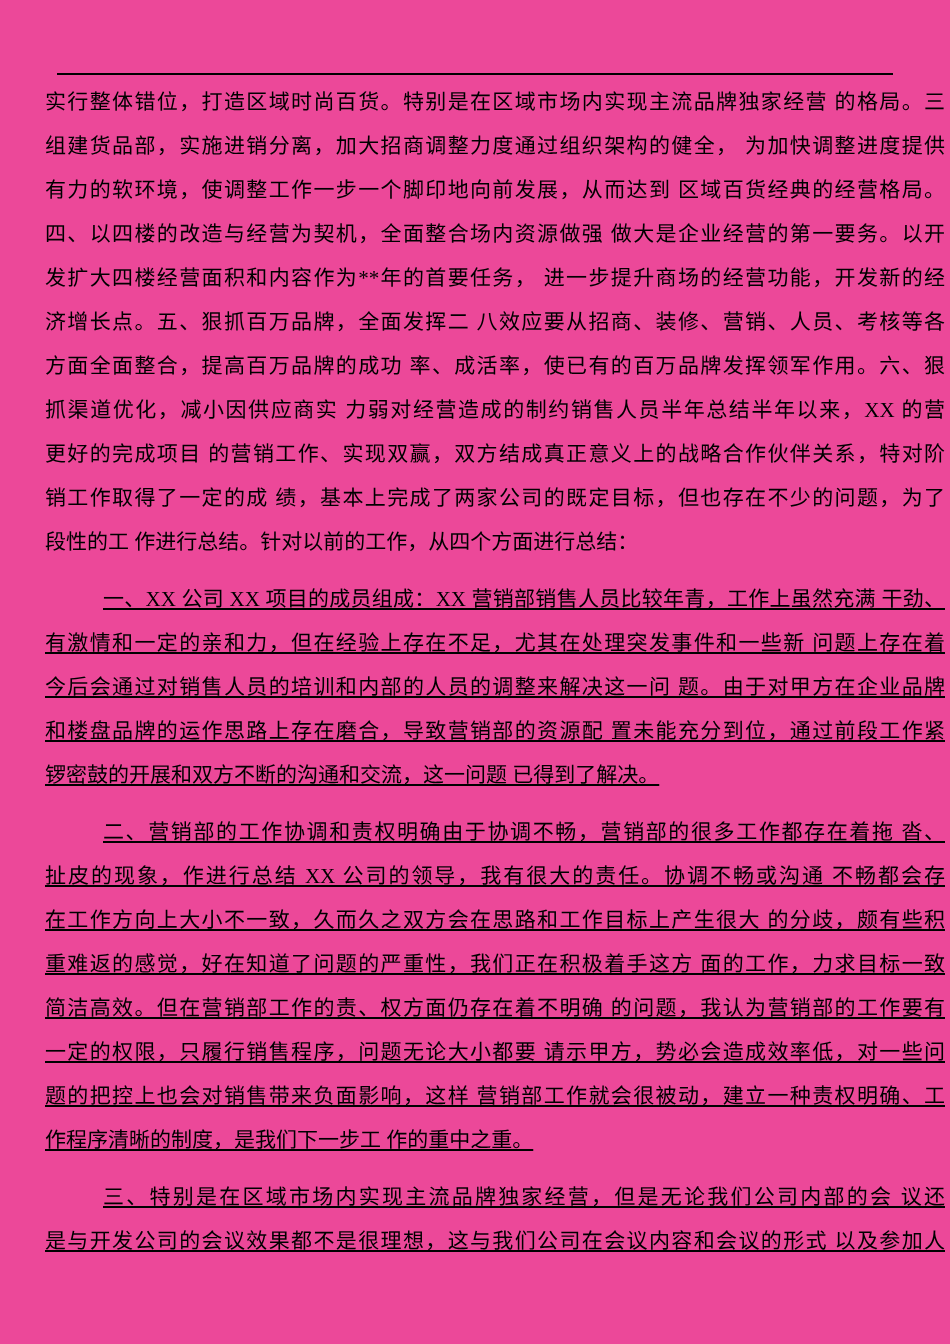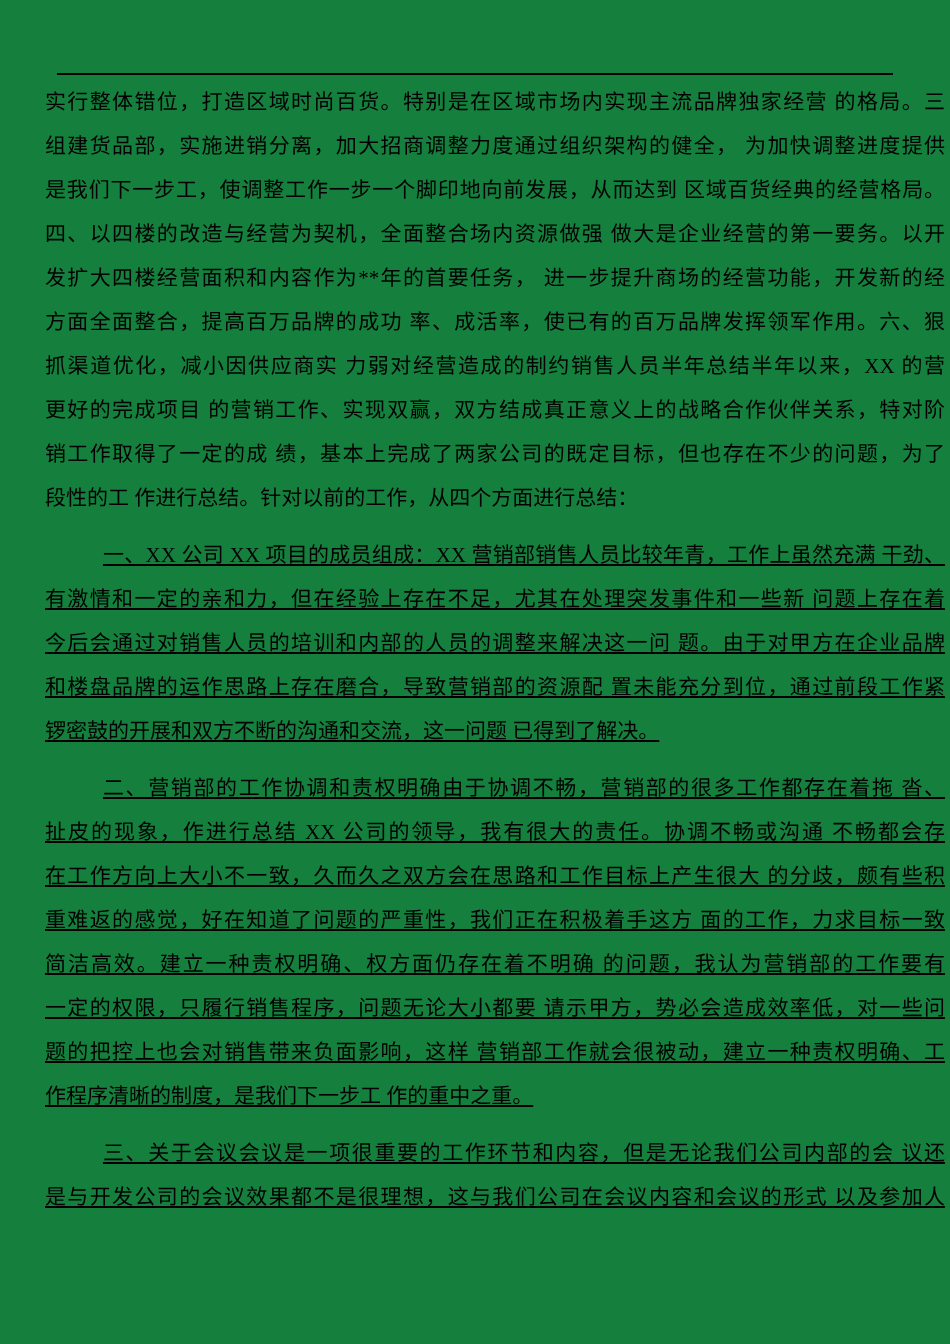--- a/index.html
+++ b/index.html
@@ -4,21 +4,21 @@
 <style>
   html, body {
     margin: 0;
     padding: 0;
     background: #ffffff;
   }
   .page {
     position: relative;
     width: 950px;
     height: 1344px;
-    background: #15803d;
+    background: #ec4899;
     overflow: hidden;
   }
   .rule {
     position: absolute;
     left: 57px;
     top: 73px;
     width: 836px;
     height: 2px;
     background: #000000;
   }
@@ -58,44 +58,45 @@
 </style>
 </head>
 <body>
 
 <div class="page">
   <div class="rule"></div>
   <div class="content" id="doc-body">
       <div class="paragraph">
         <div class="line">实行整体错位，打造区域时尚百货。特别是在区域市场内实现主流品牌独家经营 的格局。三</div>
         <div class="line">组建货品部，实施进销分离，加大招商调整力度通过组织架构的健全， 为加快调整进度提供</div>
-        <div class="line">是我们下一步工，使调整工作一步一个脚印地向前发展，从而达到 区域百货经典的经营格局。</div>
+        <div class="line">有力的软环境，使调整工作一步一个脚印地向前发展，从而达到 区域百货经典的经营格局。</div>
         <div class="line">四、以四楼的改造与经营为契机，全面整合场内资源做强 做大是企业经营的第一要务。以开</div>
         <div class="line">发扩大四楼经营面积和内容作为**年的首要任务， 进一步提升商场的经营功能，开发新的经</div>
+        <div class="line">济增长点。五、狠抓百万品牌，全面发挥二 八效应要从招商、装修、营销、人员、考核等各</div>
         <div class="line">方面全面整合，提高百万品牌的成功 率、成活率，使已有的百万品牌发挥领军作用。六、狠</div>
         <div class="line">抓渠道优化，减小因供应商实 力弱对经营造成的制约销售人员半年总结半年以来，XX 的营</div>
         <div class="line">更好的完成项目 的营销工作、实现双赢，双方结成真正意义上的战略合作伙伴关系，特对阶</div>
         <div class="line">销工作取得了一定的成 绩，基本上完成了两家公司的既定目标，但也存在不少的问题，为了</div>
         <div class="line para-end">段性的工 作进行总结。针对以前的工作，从四个方面进行总结：</div>
       </div>
       <div class="paragraph">
         <div class="line indent">一、XX 公司 XX 项目的成员组成：XX 营销部销售人员比较年青，工作上虽然充满 干劲、</div>
         <div class="line">有激情和一定的亲和力，但在经验上存在不足，尤其在处理突发事件和一些新 问题上存在着</div>
         <div class="line">今后会通过对销售人员的培训和内部的人员的调整来解决这一问 题。由于对甲方在企业品牌</div>
         <div class="line">和楼盘品牌的运作思路上存在磨合，导致营销部的资源配 置未能充分到位，通过前段工作紧</div>
         <div class="line para-end">锣密鼓的开展和双方不断的沟通和交流，这一问题 已得到了解决。</div>
       </div>
       <div class="paragraph">
         <div class="line indent">二、营销部的工作协调和责权明确由于协调不畅，营销部的很多工作都存在着拖 沓、</div>
         <div class="line">扯皮的现象，作进行总结 XX 公司的领导，我有很大的责任。协调不畅或沟通 不畅都会存</div>
         <div class="line">在工作方向上大小不一致，久而久之双方会在思路和工作目标上产生很大 的分歧，颇有些积</div>
         <div class="line">重难返的感觉，好在知道了问题的严重性，我们正在积极着手这方 面的工作，力求目标一致</div>
-        <div class="line">简洁高效。建立一种责权明确、权方面仍存在着不明确 的问题，我认为营销部的工作要有</div>
+        <div class="line">简洁高效。但在营销部工作的责、权方面仍存在着不明确 的问题，我认为营销部的工作要有</div>
         <div class="line">一定的权限，只履行销售程序，问题无论大小都要 请示甲方，势必会造成效率低，对一些问</div>
         <div class="line">题的把控上也会对销售带来负面影响，这样 营销部工作就会很被动，建立一种责权明确、工</div>
         <div class="line para-end">作程序清晰的制度，是我们下一步工 作的重中之重。</div>
       </div>
       <div class="paragraph">
-        <div class="line indent">三、关于会议会议是一项很重要的工作环节和内容，但是无论我们公司内部的会 议还</div>
+        <div class="line indent">三、特别是在区域市场内实现主流品牌独家经营，但是无论我们公司内部的会 议还</div>
         <div class="line">是与开发公司的会议效果都不是很理想，这与我们公司在会议内容和会议的形式 以及参加人</div>
       </div>
     </div>
 </div>
 
 </body></html>

